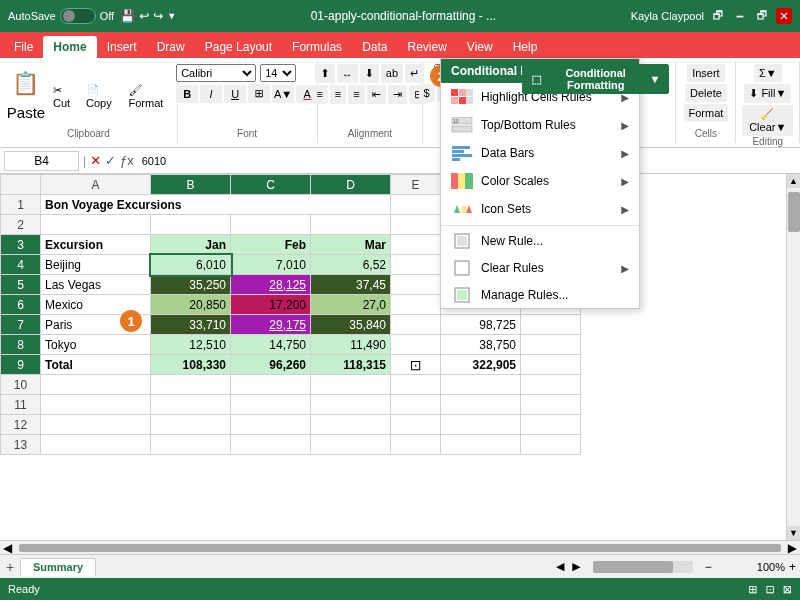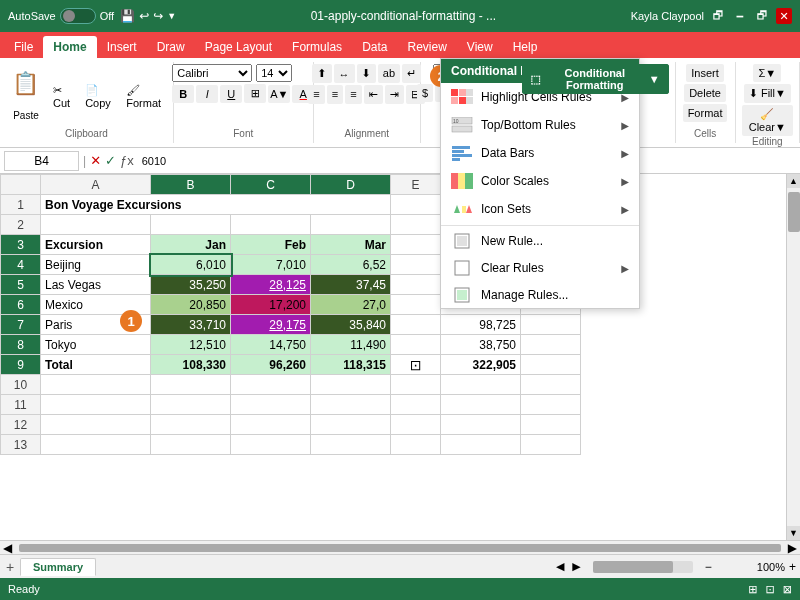--- a/index.html
+++ b/index.html
@@ -316,21 +316,21 @@
   <div class="ribbon-tab">View</div>
   <div class="ribbon-tab">Help</div>
 </div>
 
 <div class="ribbon">
 
   <div class="ribbon-group">
     <div class="ribbon-group-content">
       <div class="rb-btn rb-large">
         <span style="font-size:22px;">📋</span>
-        <span style="font-size:10px;">Paste</span>
+        <span style="font-size:15px;">Paste</span>
       </div>
       <div style="display:flex;flex-direction:row;gap:2px;">
         <div class="rb-btn">✂ Cut</div>
         <div class="rb-btn">📄 Copy</div>
         <div class="rb-btn">🖌 Format</div>
       </div>
     </div>
     <div class="ribbon-group-label">Clipboard</div>
   </div>
 

